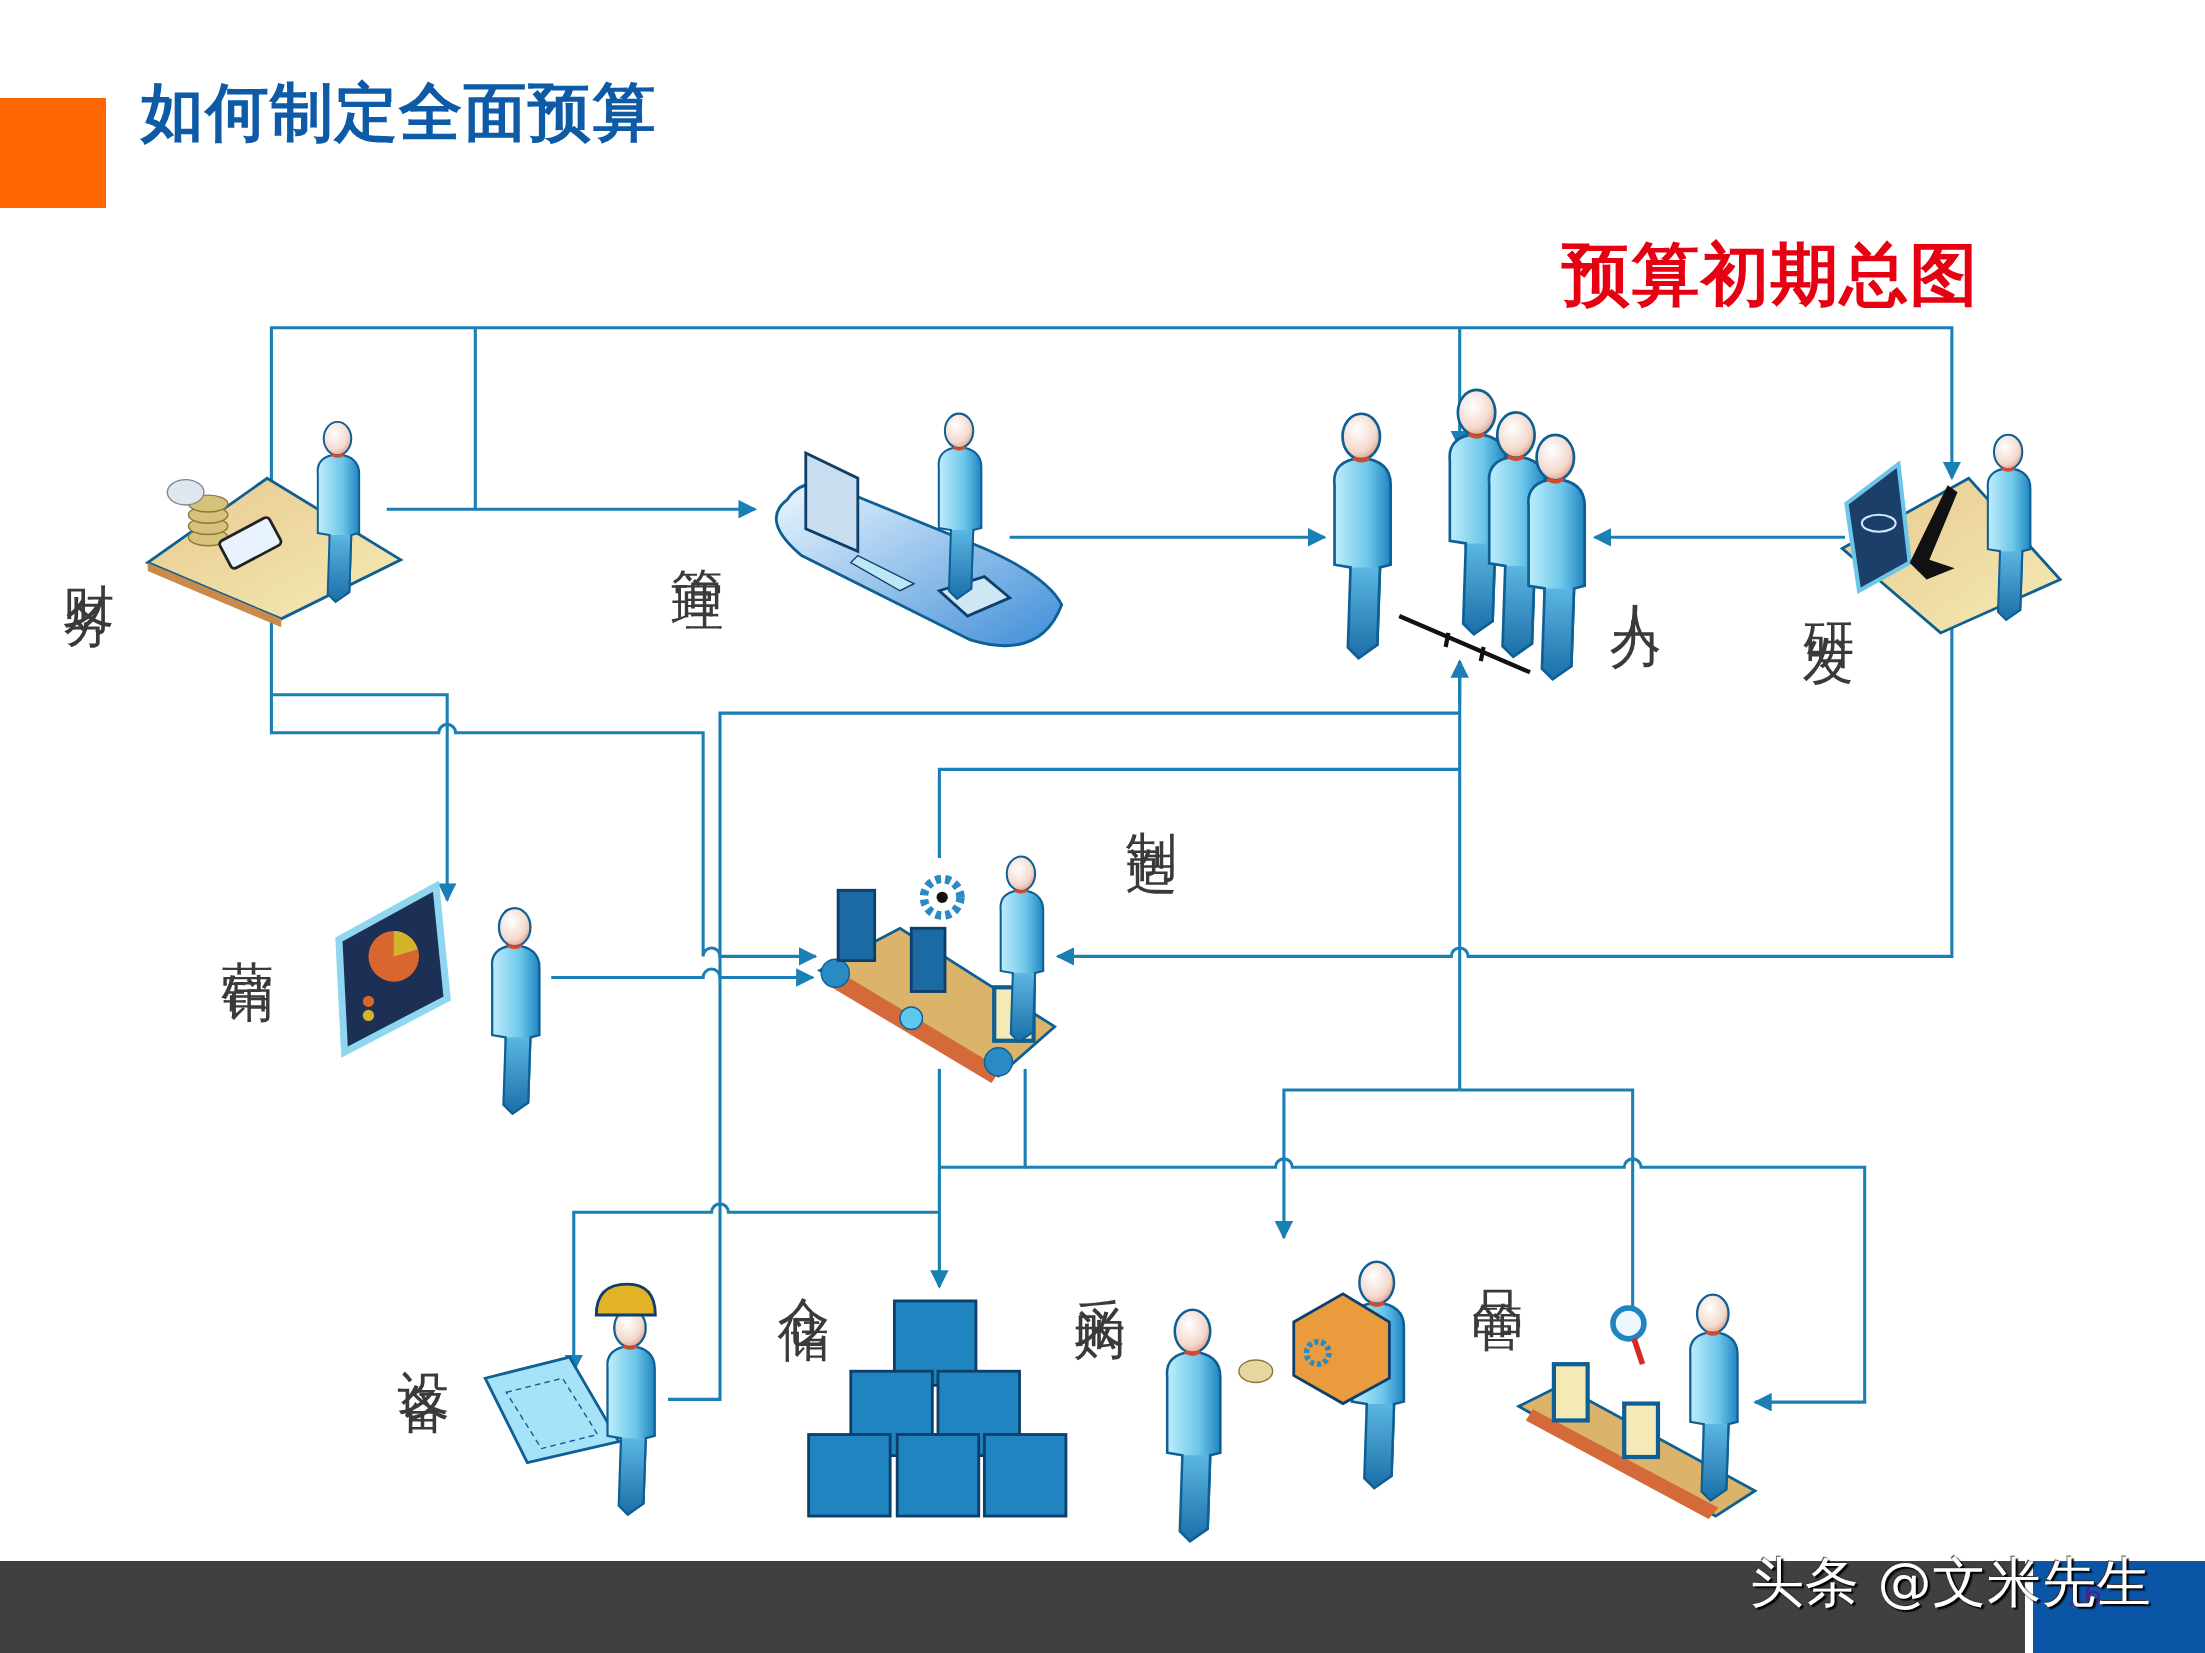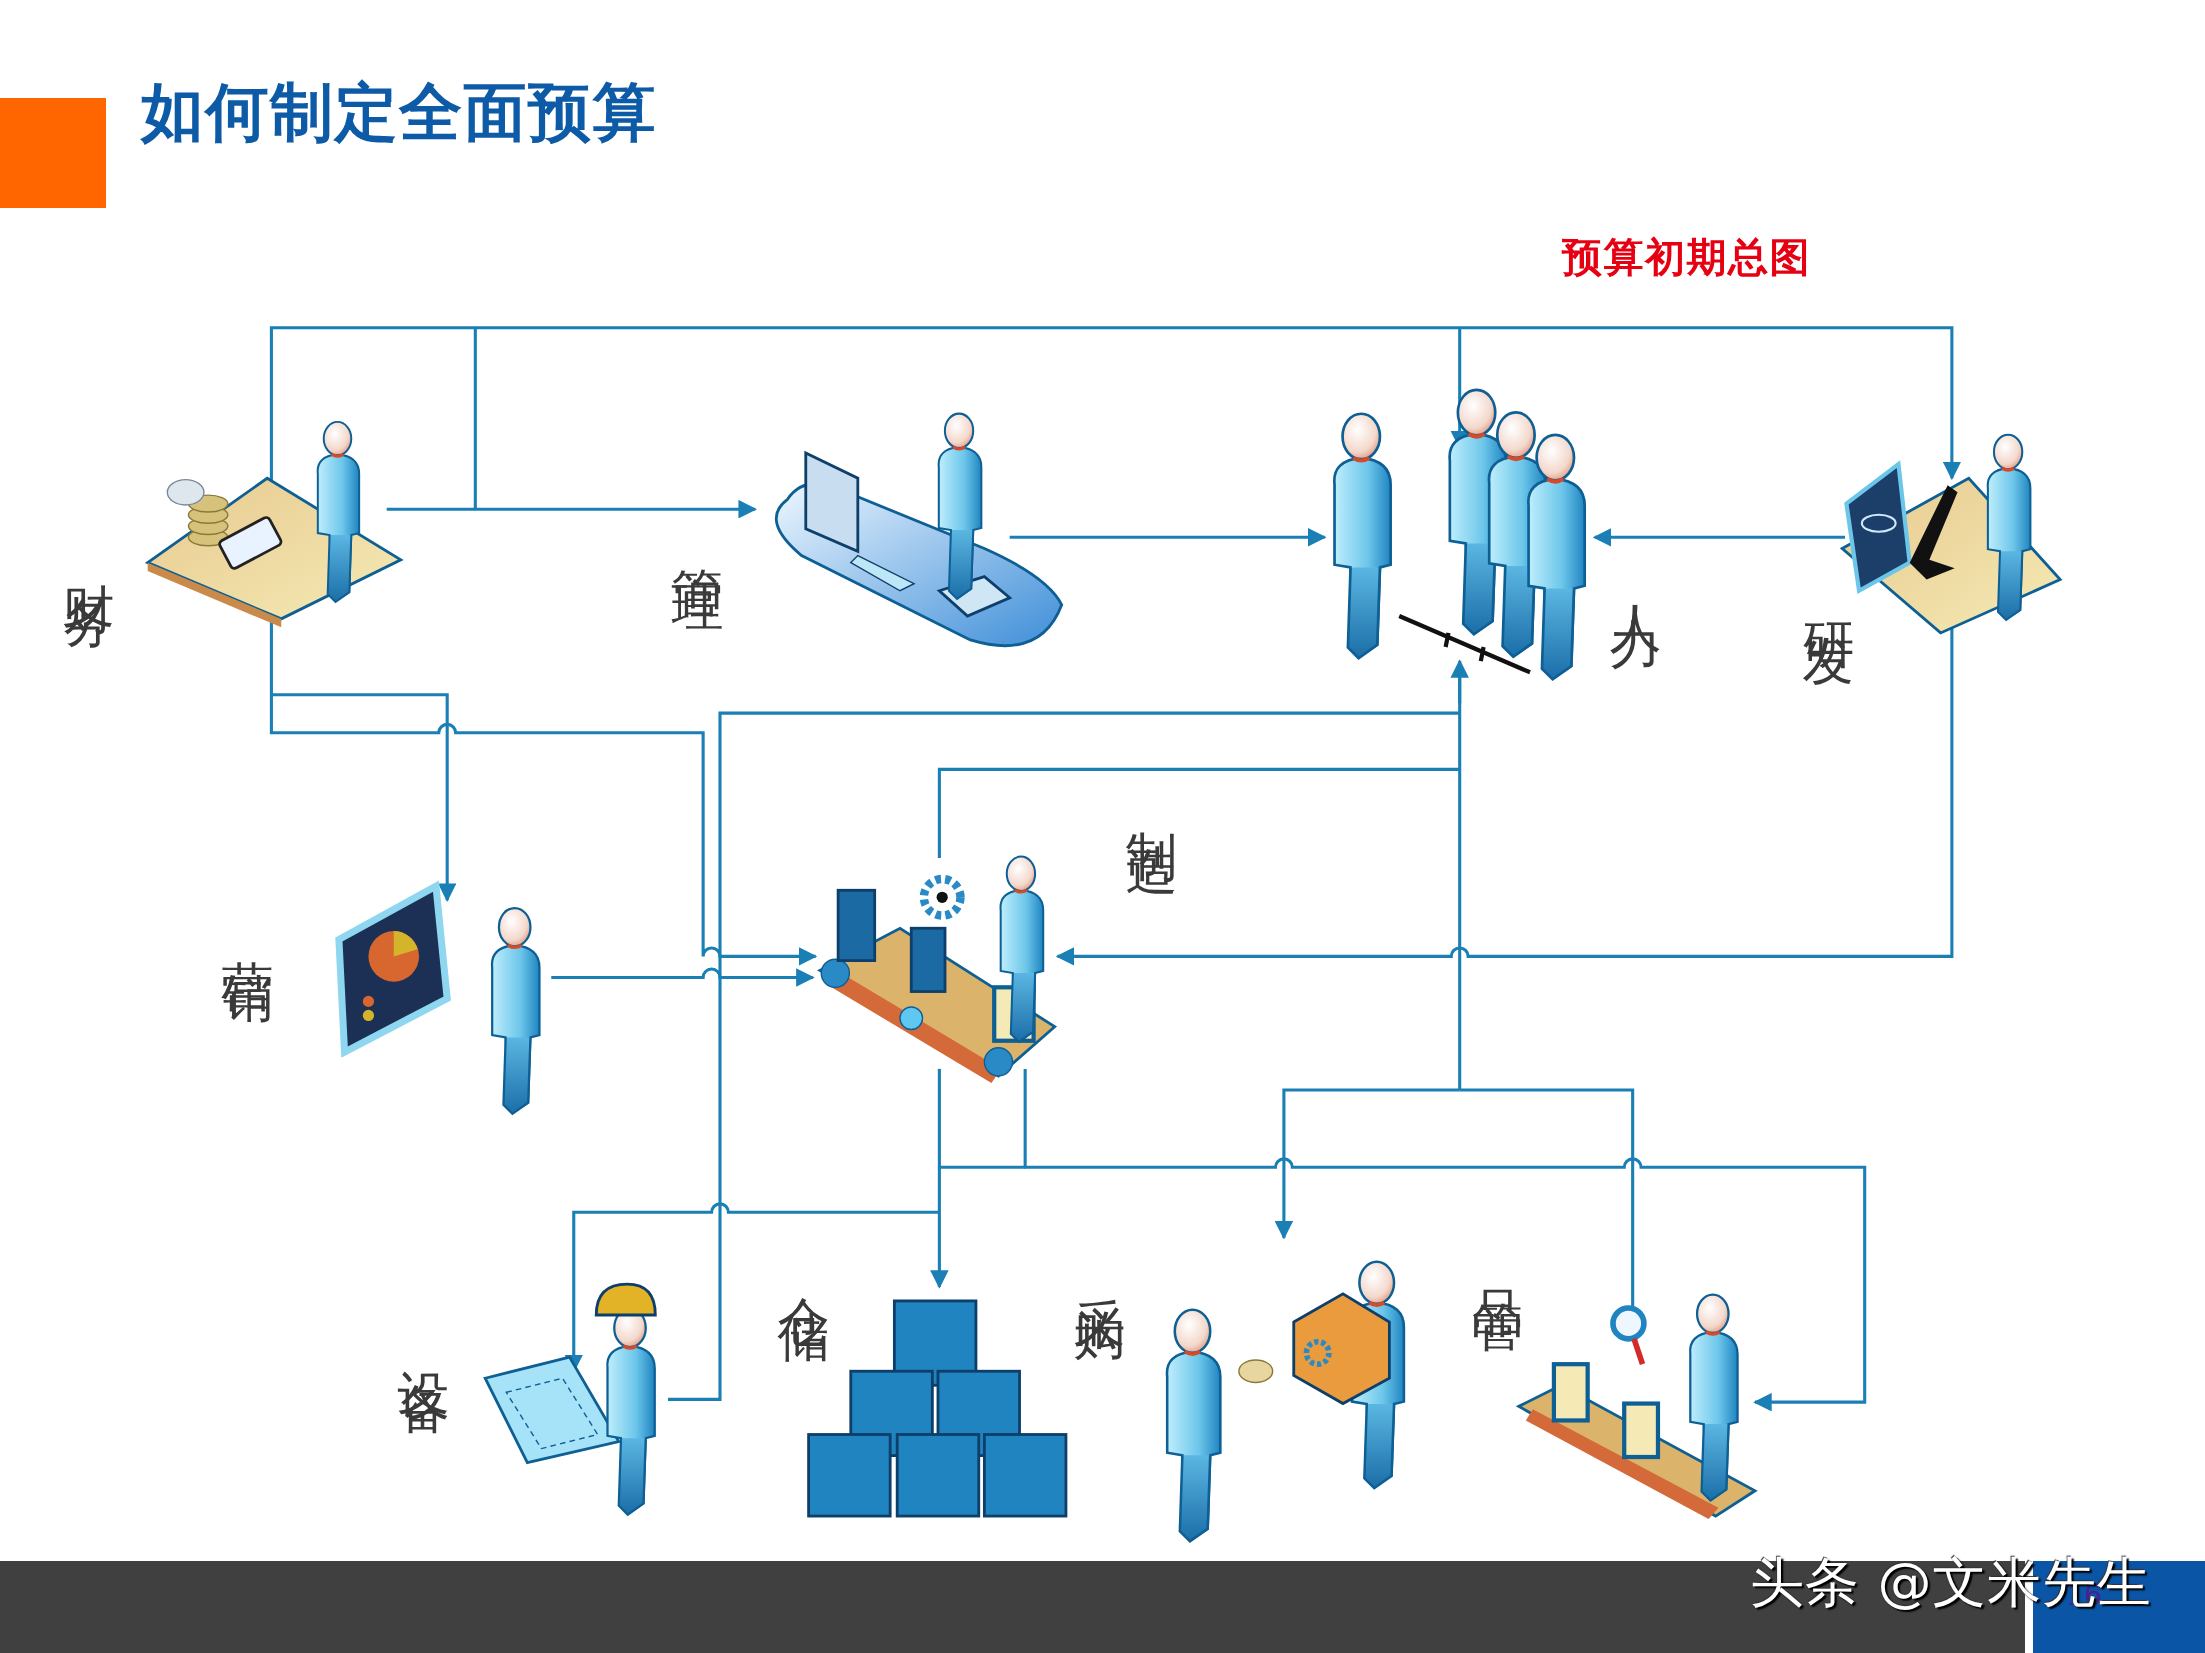--- a/index.html
+++ b/index.html
@@ -1,21 +1,21 @@
 <!DOCTYPE html>
 <html style="font-size:12.3px"><head>
 <meta charset="utf-8">
 <style>
   html, body { margin:0; padding:0; background:#ffffff; }
   body { width:2205px; height:1654px; position:relative; overflow:hidden;
          font-family:"DejaVu Serif", "Liberation Serif", serif; }
   .accent-block { position:absolute; left:0; top:98px; width:106px; height:110px; background:#ff6600; }
   .page-title { position:absolute; left:141px; top:70px; font-size:63px; color:#0d5aa7;
                 font-family:"DejaVu Serif","Liberation Serif",serif; letter-spacing:1.5px; font-weight:bold; }
-  .diagram-title { position:absolute; left:1562px; top:230px; font-size:40px; color:#e60012;
+  .diagram-title { position:absolute; left:1562px; top:230px; font-size:68px; color:#e60012;
                    font-family:"DejaVu Serif","Liberation Serif",serif; font-weight:bold; letter-spacing:1.5px; }
   svg.diagram { position:absolute; left:0; top:0; width:2205px; height:1654px; }
   .dept-label { position:absolute; font-size:52px; color:#3a3a3a; writing-mode:vertical-rl;
                 font-family:"DejaVu Serif","Liberation Serif",serif; letter-spacing:13.8px; line-height:1; }
   .footer-bar { position:absolute; left:0; top:1561px; width:2025px; height:93px; background:#404040; }
   .footer-page { position:absolute; left:2033px; top:1561px; width:172px; height:93px; background:#0a55a5; }
   .page-number { position:absolute; left:2067px; top:1577px; font-size:31px; color:#4c1d95;
                  font-family:"Liberation Sans", sans-serif; }
   .watermark { position:absolute; left:1750px; top:1547px; font-size:54px; color:#ffffff; font-weight:normal;
                font-family:"DejaVu Sans","Liberation Sans",sans-serif;

